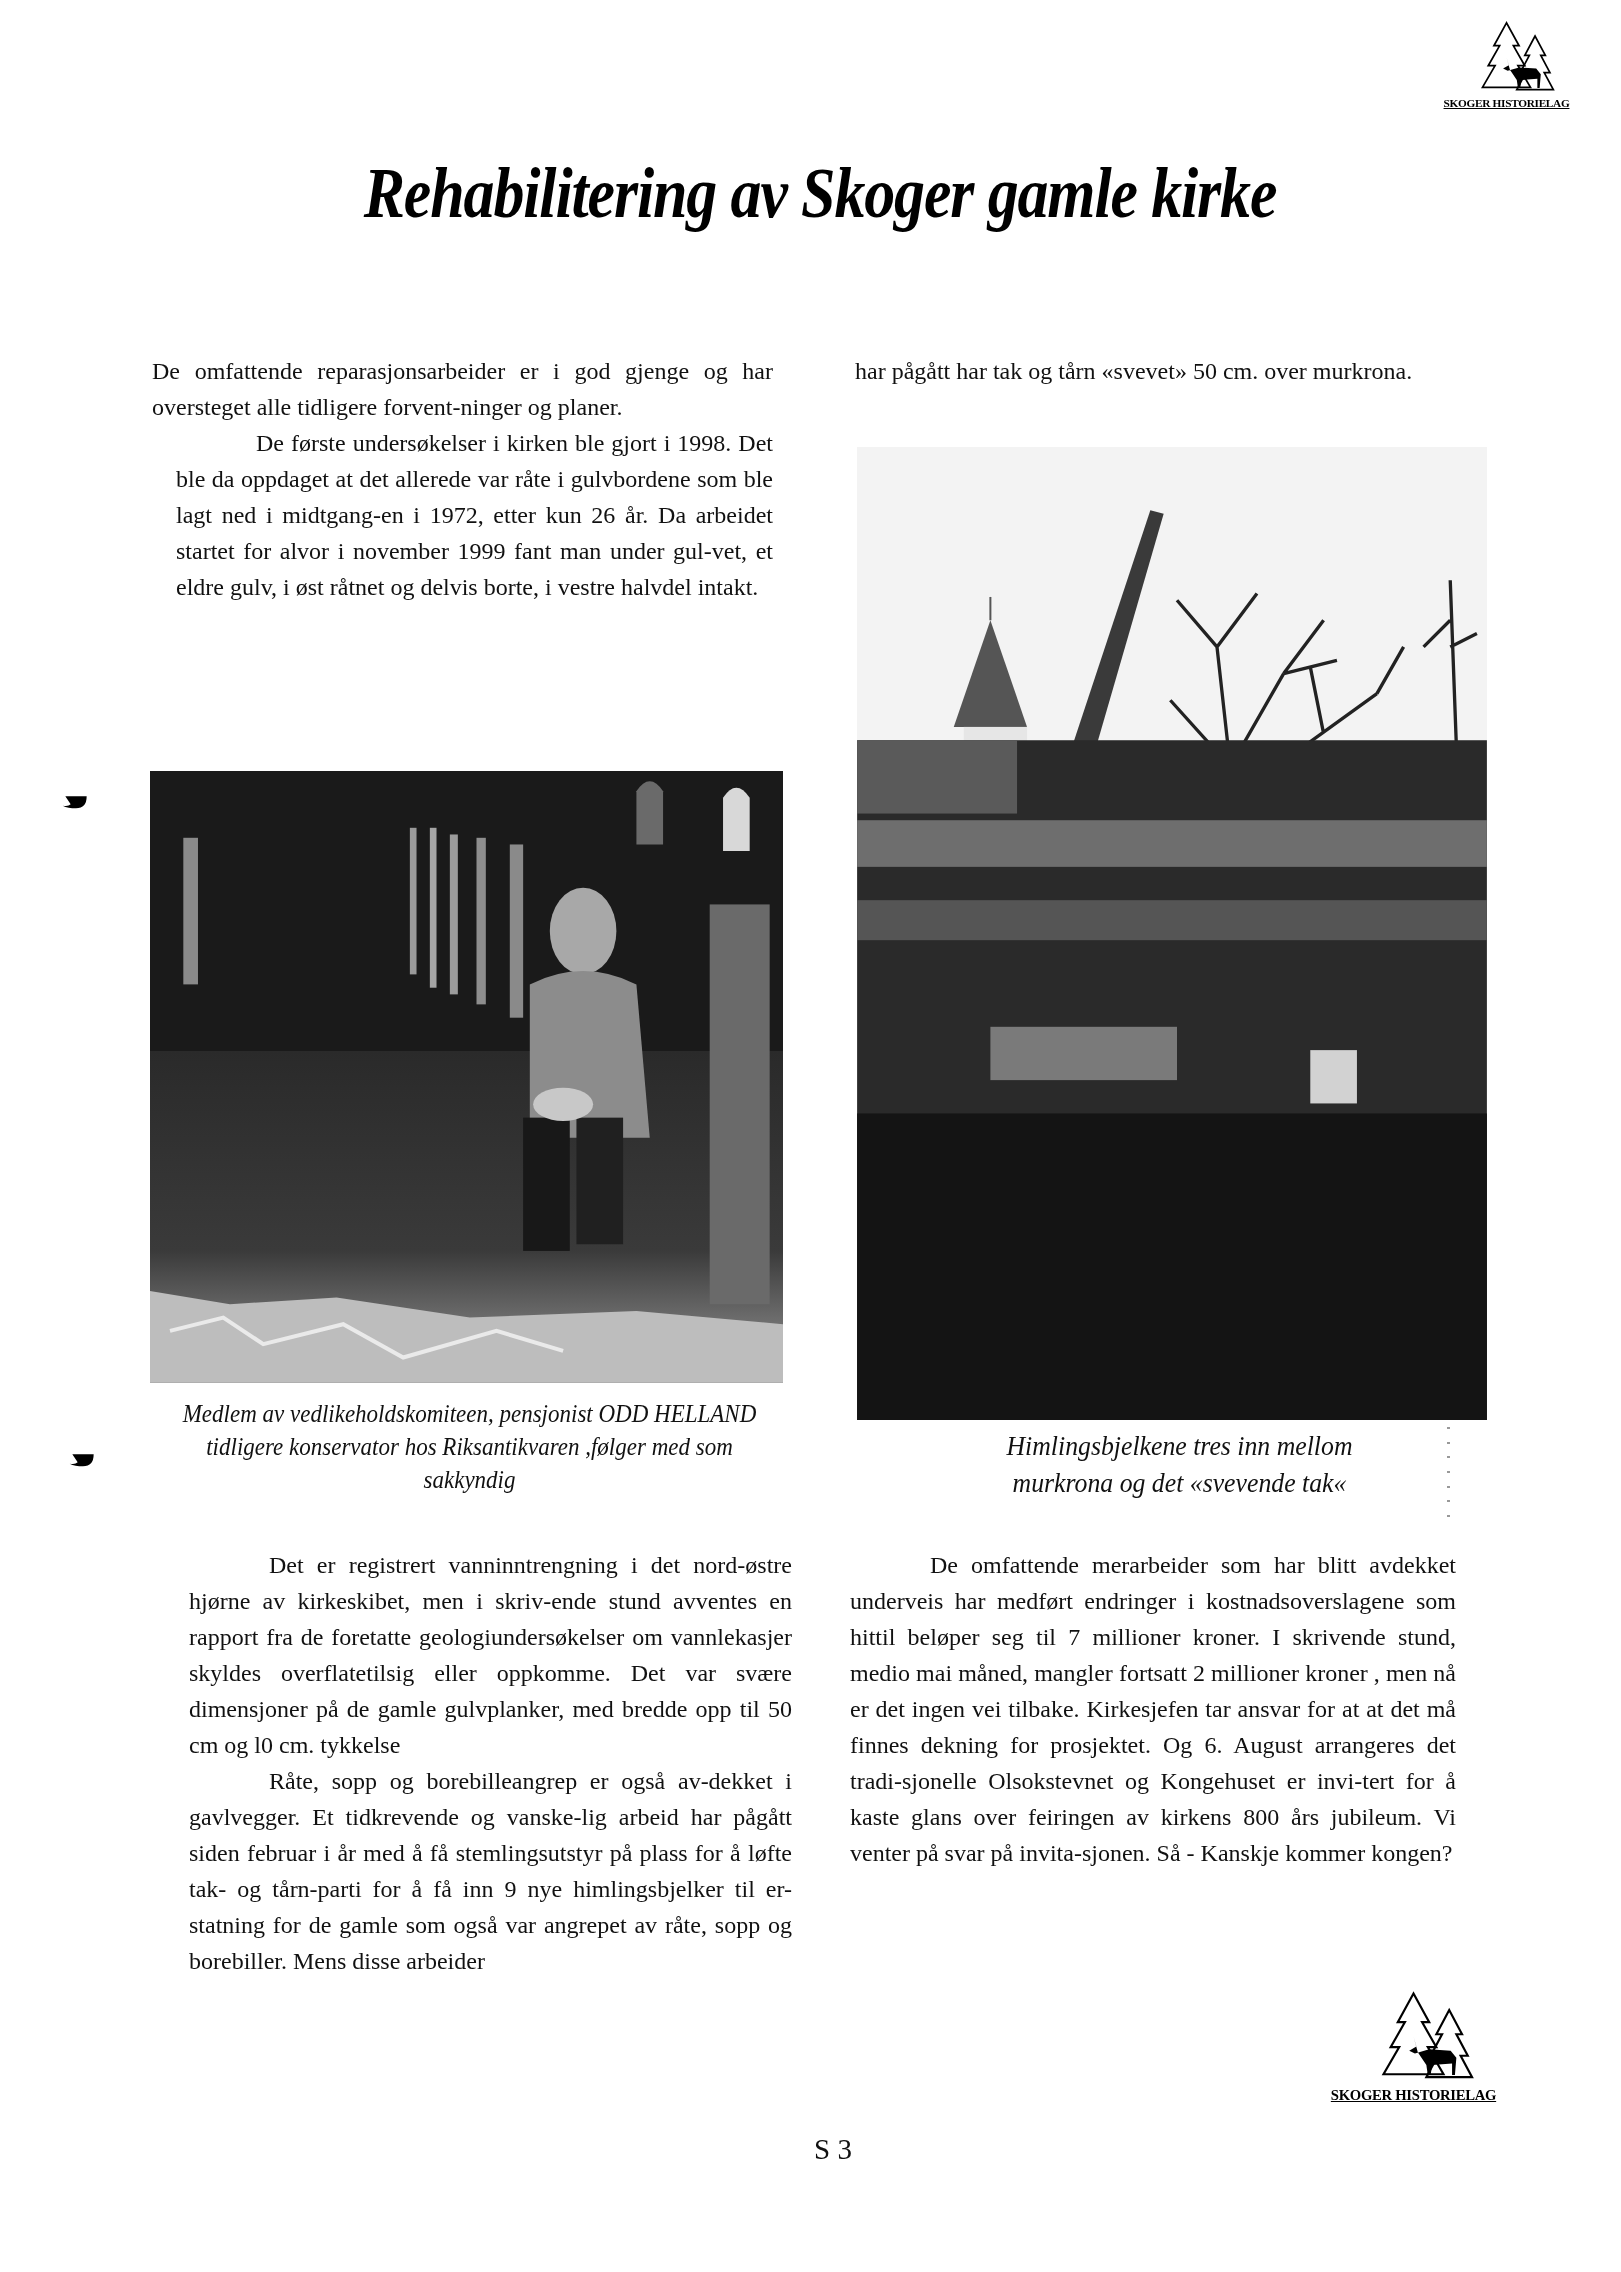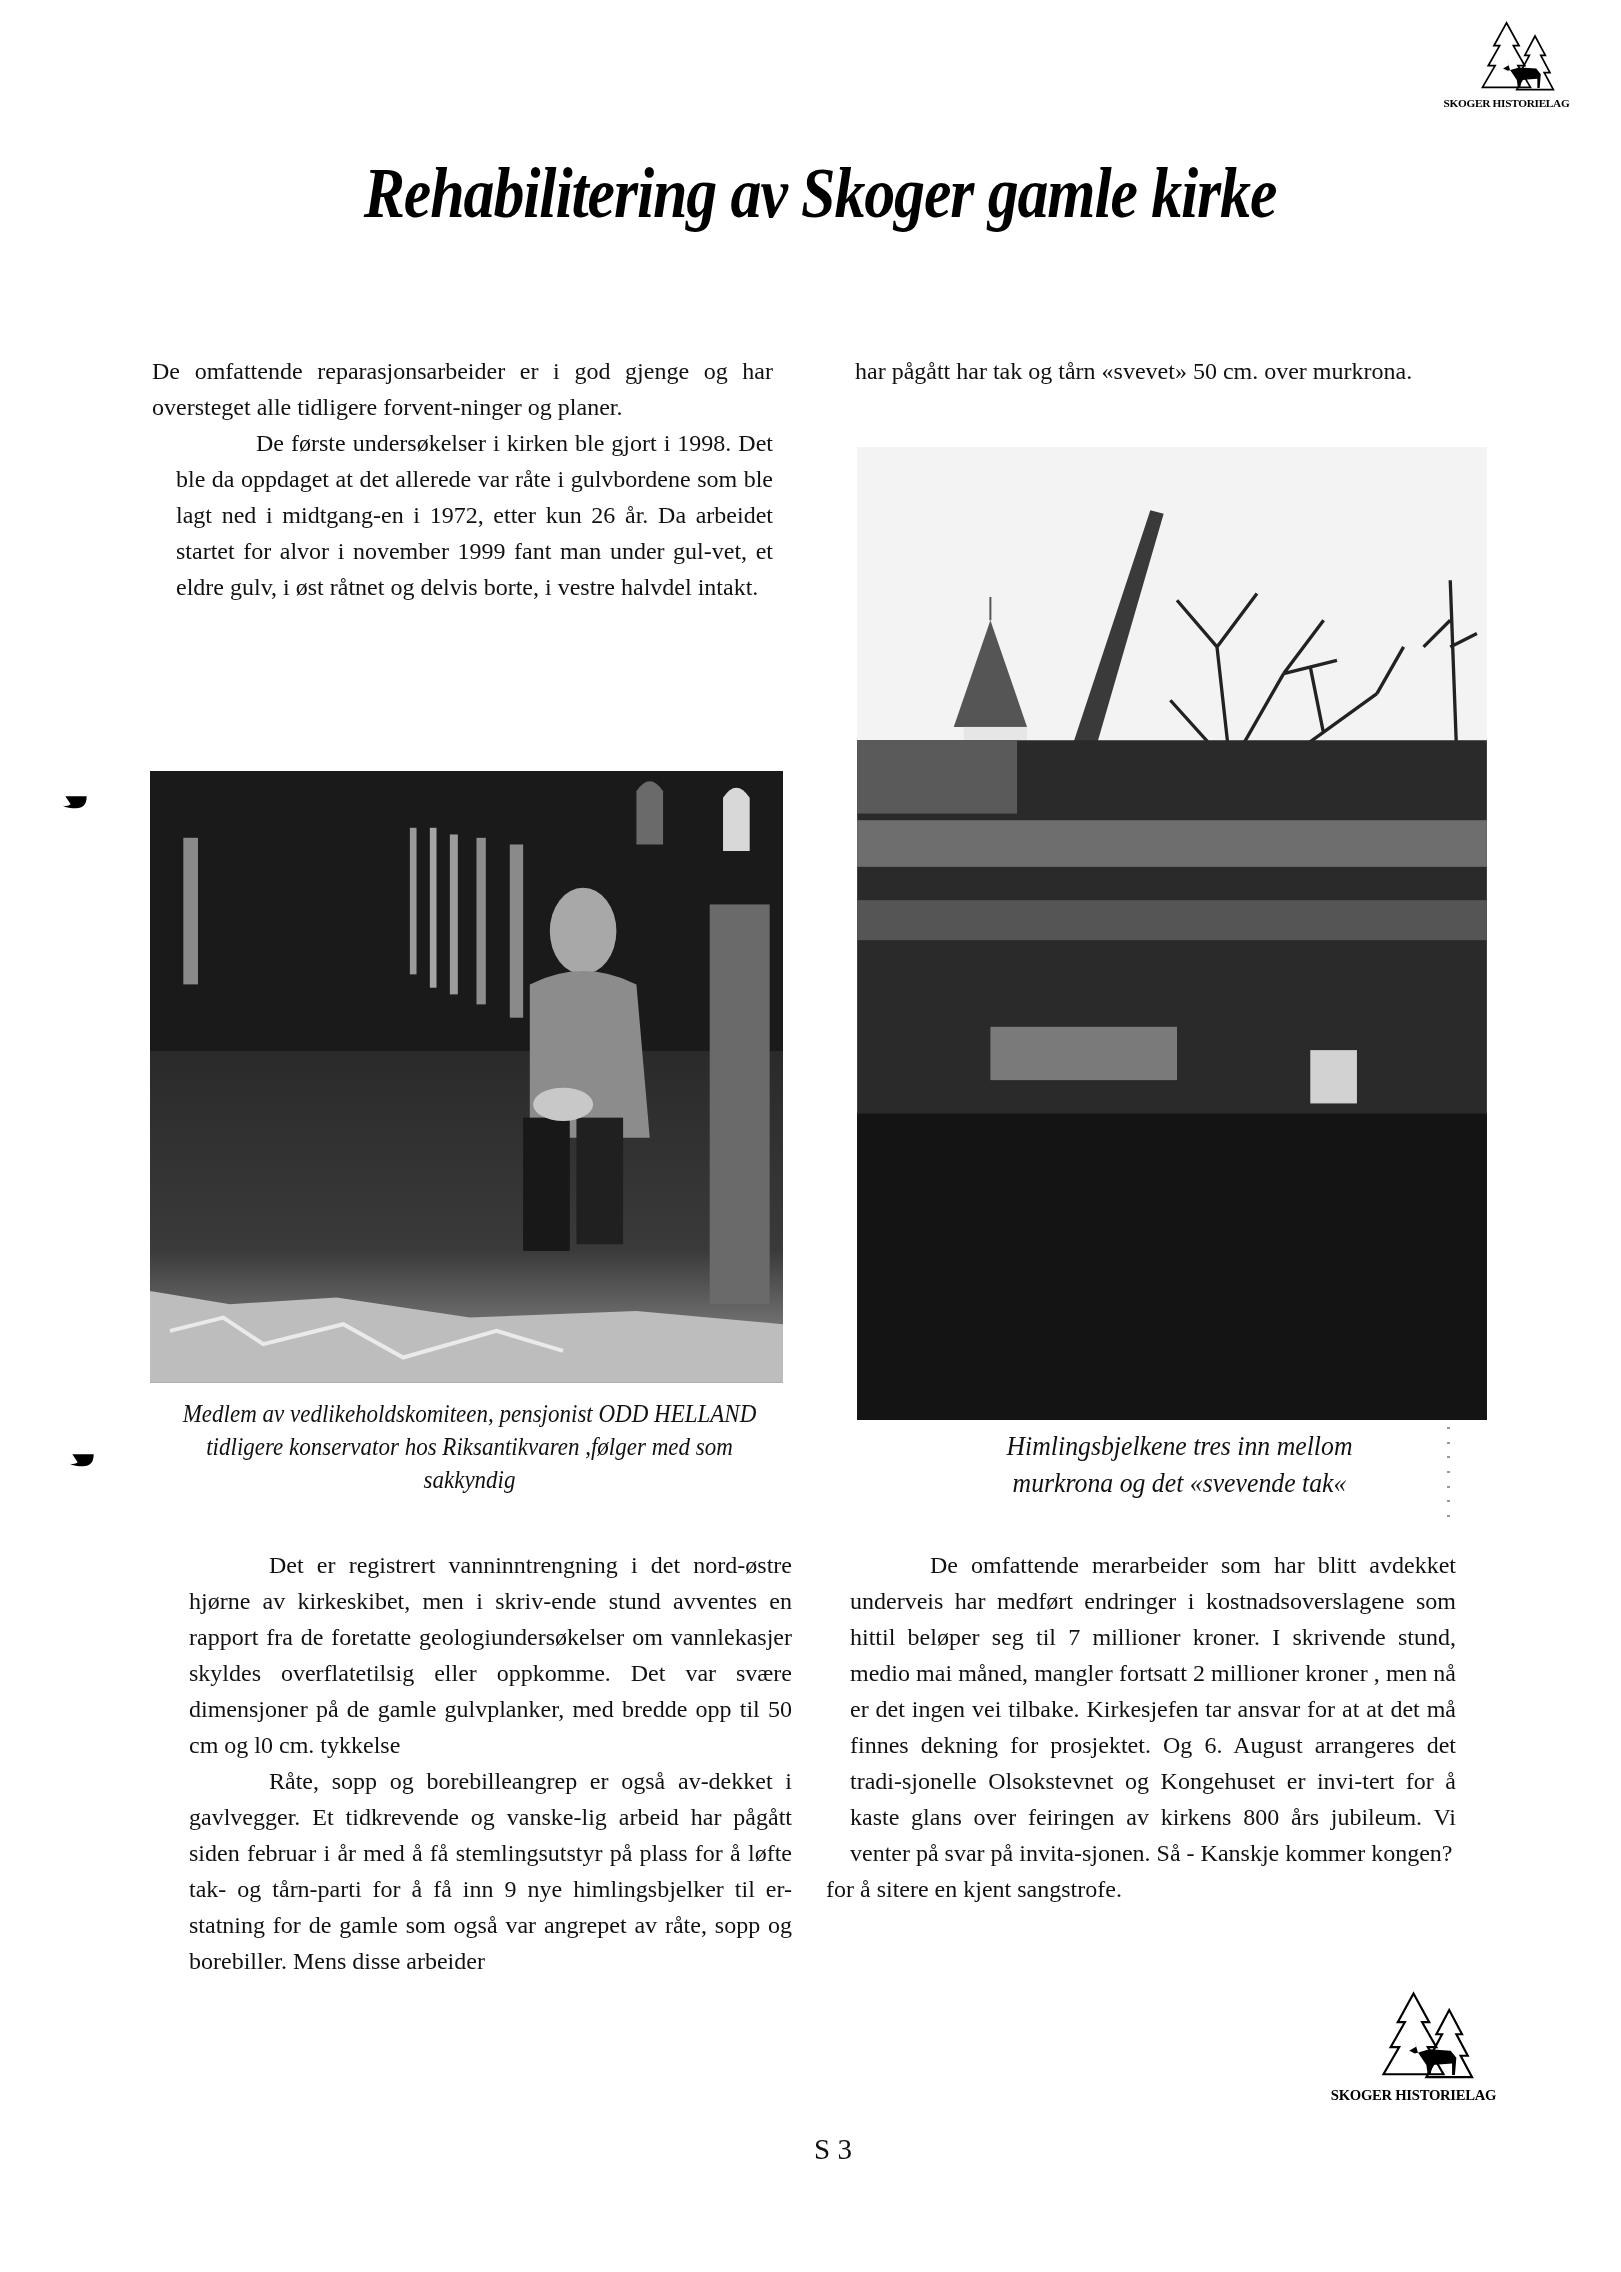--- a/index.html
+++ b/index.html
@@ -1,21 +1,21 @@
 <!DOCTYPE html>
 <html style="font-size:10.7px"><head>
 <meta charset="utf-8">
 <style>
   * { box-sizing: border-box; margin: 0; padding: 0; }
   html, body { width: 1622px; height: 2273px; background: #ffffff; }
   body { position: relative; overflow: hidden; font-family: "Liberation Serif", "DejaVu Serif", serif; color: #111; }
 
   .logo { position: absolute; width: 133px; }
   .logo svg { display: block; }
-  .logo .logo-text { font-family: "Liberation Serif", serif; font-weight: bold; font-size: 11.3px; letter-spacing: -0.3px; text-align: center; color: #000; margin-top: -2.7px; }
+  .logo .logo-text { font-family: "Liberation Serif", serif; font-weight: bold; font-size: 11.3px; letter-spacing: -0.3px; text-align: center; color: #000; margin-top: -2.7px; text-decoration: underline; }
 
   #logo-top { left: 1440px; top: 20px; width: 133px; }
   #logo-bottom { left: 1320px; top: 1990px; width: 187px; }
   #logo-bottom .logo-text { font-size: 14.7px; }
 
   .title {
     position: absolute; left: 280px; top: 150px; width: 1080px; height: 87px;
     font-family: "Liberation Serif", serif; font-style: italic;
     font-size: 72px; line-height: 87px; text-align: center; color: #000;
     letter-spacing: -1.3px; transform: scaleX(0.86); transform-origin: center;
@@ -132,21 +132,20 @@
 </div>
 <div class="scan-dots"></div>
 
 <div id="col-left-bottom" class="col">
   <p class="indent">Det er registrert vanninntrengning  i det nord-østre hjørne av kirkeskibet, men i skriv-ende stund avventes en rapport fra de foretatte geologiundersøkelser om  vannlekasjer skyldes overflatetilsig eller oppkomme. Det var svære dimensjoner  på de gamle gulvplanker,  med bredde opp til 50 cm og l0 cm. tykkelse</p>
   <p class="indent">Råte, sopp og borebilleangrep er også av-dekket  i gavlvegger. Et tidkrevende og vanske-lig arbeid har pågått siden februar i år med å få stemlingsutstyr på plass for å løfte tak- og tårn-parti for å få inn 9 nye  himlingsbjelker til er-statning for de gamle som også var angrepet av råte, sopp og borebiller.  Mens disse arbeider</p>
 </div>
 
 <div id="col-right-bottom" class="col">
   <p class="indent">De omfattende merarbeider som har blitt avdekket underveis har medført endringer i kostnadsoverslagene som hittil beløper seg til 7 millioner kroner.   I  skrivende stund, medio mai måned, mangler fortsatt 2 millioner kroner , men nå er det ingen vei tilbake. Kirkesjefen tar ansvar for at at det må finnes dekning for prosjektet. Og 6. August arrangeres det tradi-sjonelle Olsokstevnet og Kongehuset  er invi-tert for å kaste glans over feiringen av kirkens 800 års jubileum. Vi venter på svar på invita-sjonen. Så - Kanskje kommer kongen?</p>
-  <p>for å sitere en kjent sangstrofe.</p>
 </div>
 
 <div id="logo-bottom" class="logo">
   <svg viewBox="0 0 200 140" width="187" height="100">
     <polygon points="100,5 78,45 88,45 68,80 80,80 58,118 142,118 120,80 132,80 112,45 122,45" fill="none" stroke="#000" stroke-width="3"></polygon>
     <polygon points="150,28 132,62 140,62 124,92 134,92 118,122 182,122 166,92 176,92 160,62 168,62" fill="none" stroke="#000" stroke-width="3"></polygon>
     <path d="M100,65 l4,14 l-10,6 l8,4 l20,-6 l30,2 l8,10 l-2,24 l-4,0 l0,-16 l-28,2 l-2,14 l-4,0 l-2,-14 l-12,-18 z" fill="#000"></path>
   </svg>
   <div class="logo-text">SKOGER HISTORIELAG</div>
 </div>

